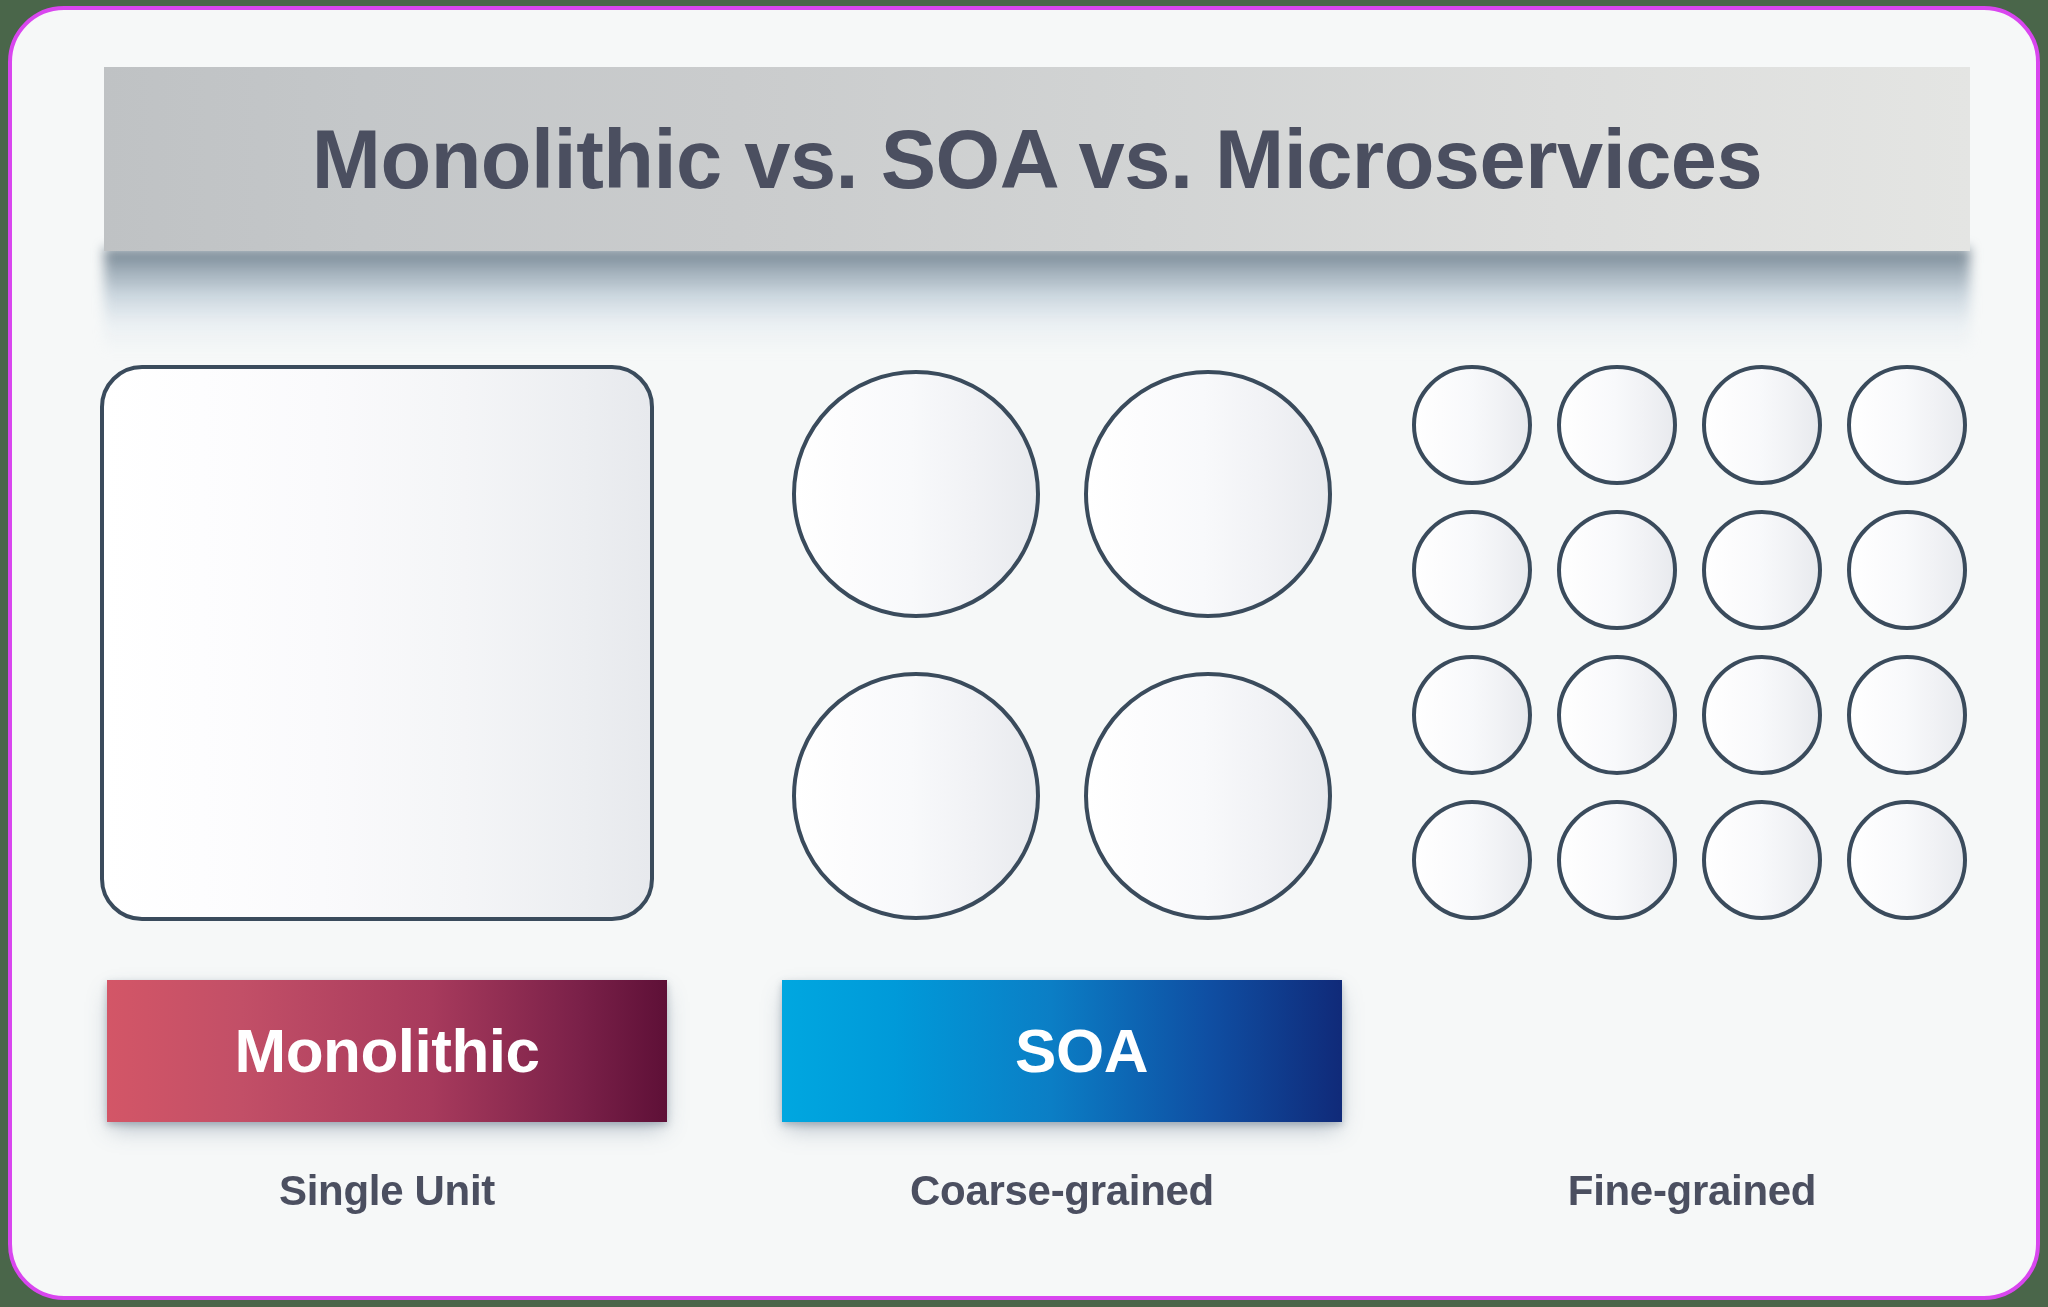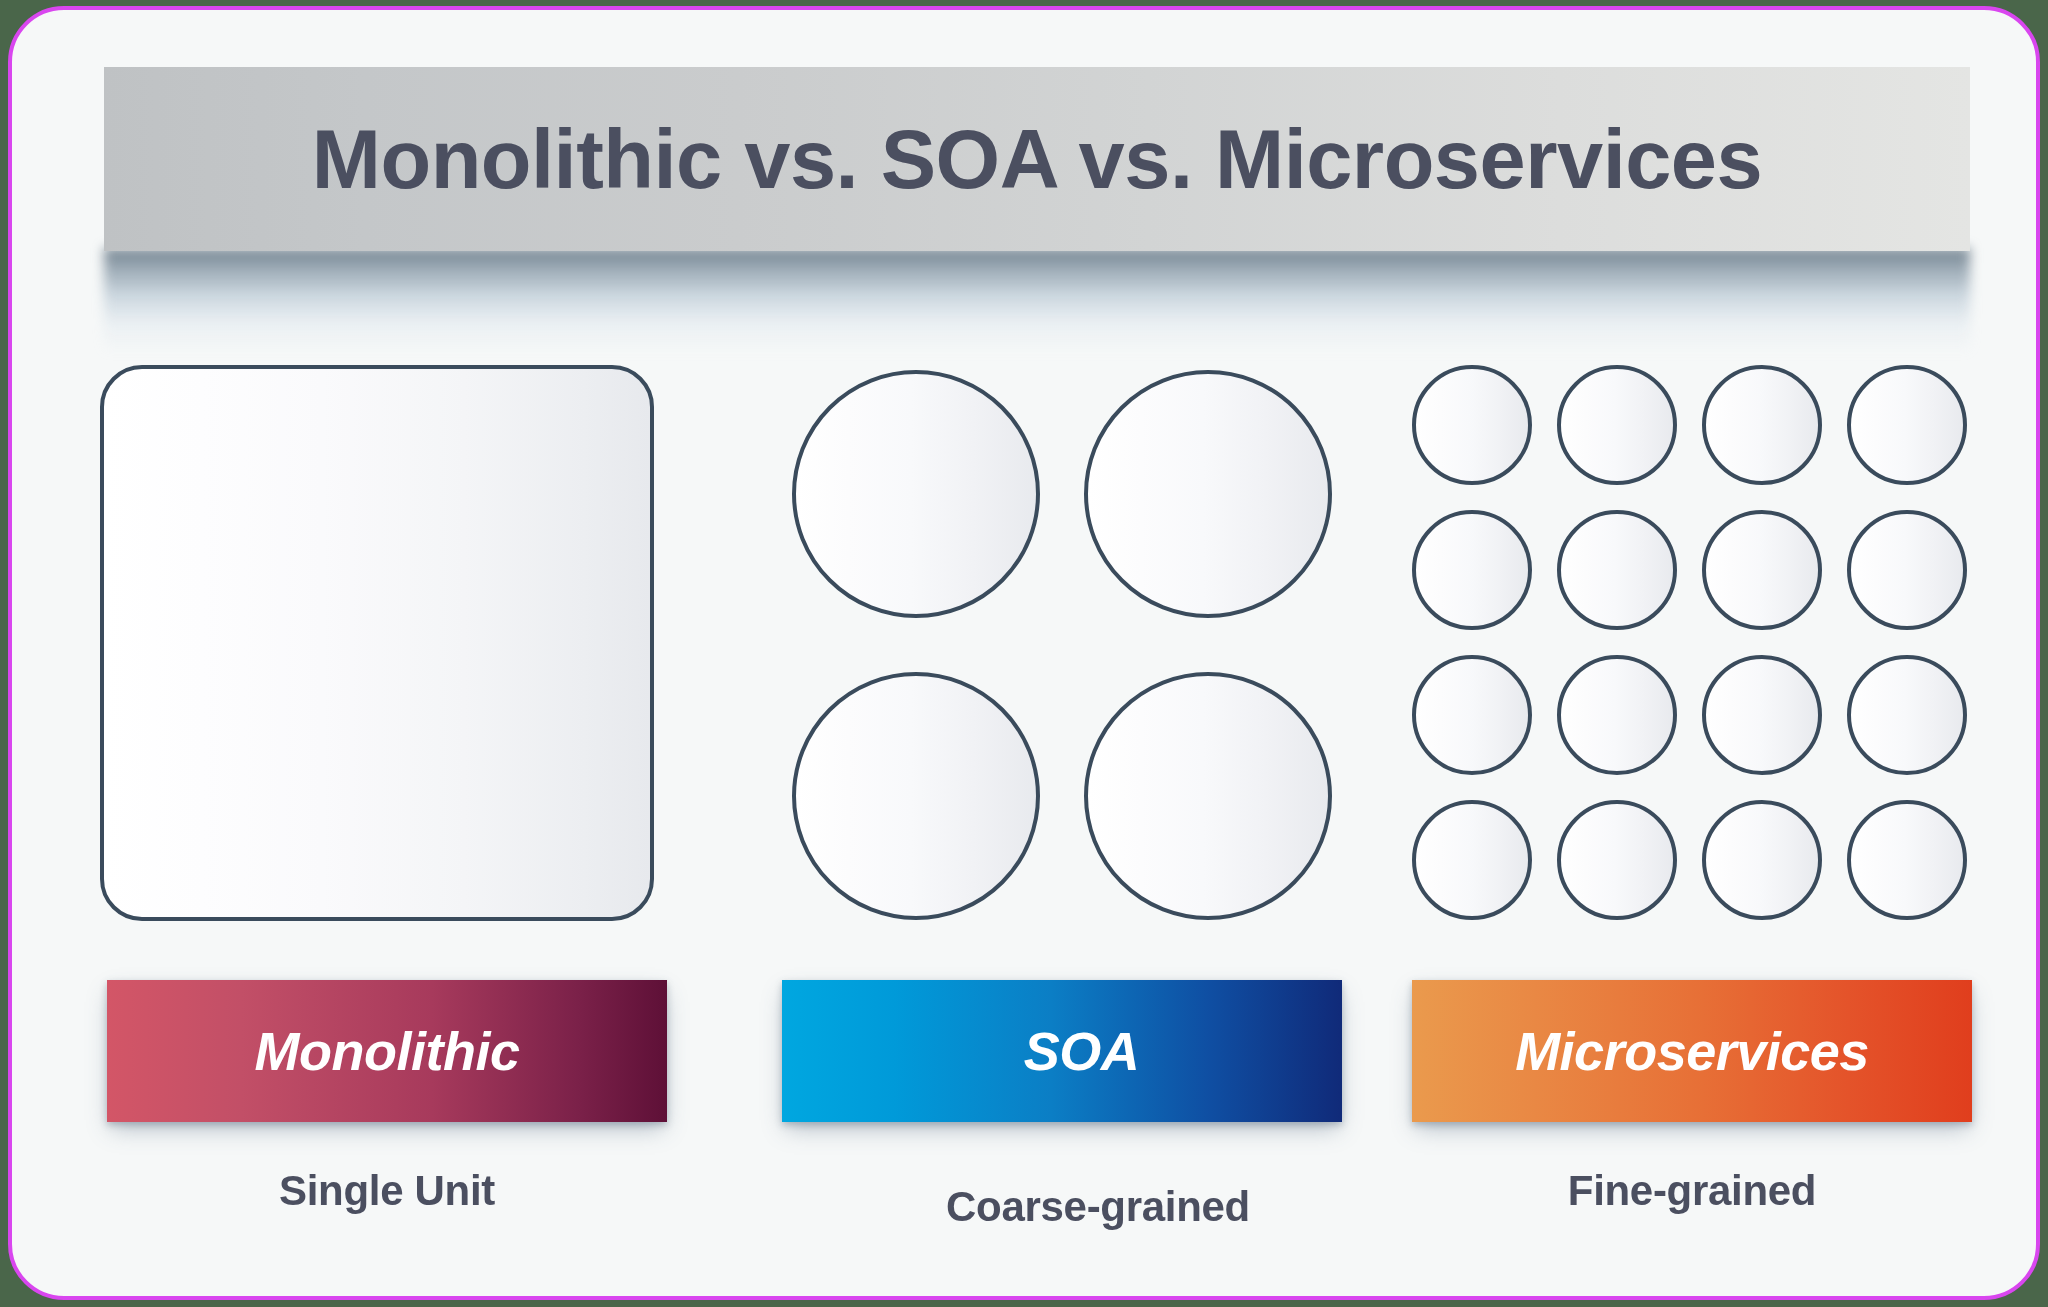--- a/index.html
+++ b/index.html
@@ -127,42 +127,41 @@
   }
   #bar-monolithic { left: 95px;
     background: linear-gradient(to right, #d35667 0%, #c24f67 24%, #a73a5c 58%, #7b2149 84%, #5e1037 100%); }
   #bar-soa        { left: 770px;
     background: linear-gradient(to right, #00a7e0 0%, #009ad9 20%, #0b7ec5 48%, #0f4fa3 76%, #102a79 100%); padding-left: 39px; }
   #bar-microservices { left: 1400px;
     background: linear-gradient(to right, #ea9a4d 0%, #e98844 22%, #e76f36 52%, #e4532a 78%, #e03e1d 100%); }
 
   .label-text {
     color: #ffffff;
-    font-size: 54px;
+    font-size: 62px;
     font-weight: bold;
     letter-spacing: -0.5px;
     line-height: 1;
     white-space: nowrap;
-    font-style: italic;
   }
 
   
   .caption {
     position: absolute;
     top: 1160px;
     width: 560px;
     text-align: center;
     color: #4b4f60;
     font-size: 42px;
     font-weight: bold;
     letter-spacing: -0.3px;
     line-height: 1;
   }
   #caption-monolithic    { left: 95px;  }
-  #caption-soa           { left: 806px; margin-top: 16px; }
+  #caption-soa           { left: 770px; }
   #caption-microservices { left: 1400px; text-align: center;}
 </style>
 </head>
 <body>
 
 <div id="card">
 
   <div id="title-shadow"></div>
   <div id="title-bar">
     <div id="title-text">Monolithic vs. SOA vs. Microservices</div>
@@ -210,21 +209,18 @@
       </div>
     </div>
   </div>
 
   <div class="label-bar" id="bar-monolithic">
     <span class="label-text">Monolithic</span>
   </div>
   <div class="label-bar" id="bar-soa">
     <span class="label-text">SOA</span>
   </div>
-  <div class="label-bar" id="bar-microservices">
-    <span class="label-text">Microservices</span>
-  </div>
 
   <div class="caption" id="caption-monolithic">Single Unit</div>
   <div class="caption" id="caption-soa">Coarse-grained</div>
   <div class="caption" id="caption-microservices">Fine-grained</div>
 
 </div>
 
 </body></html>

